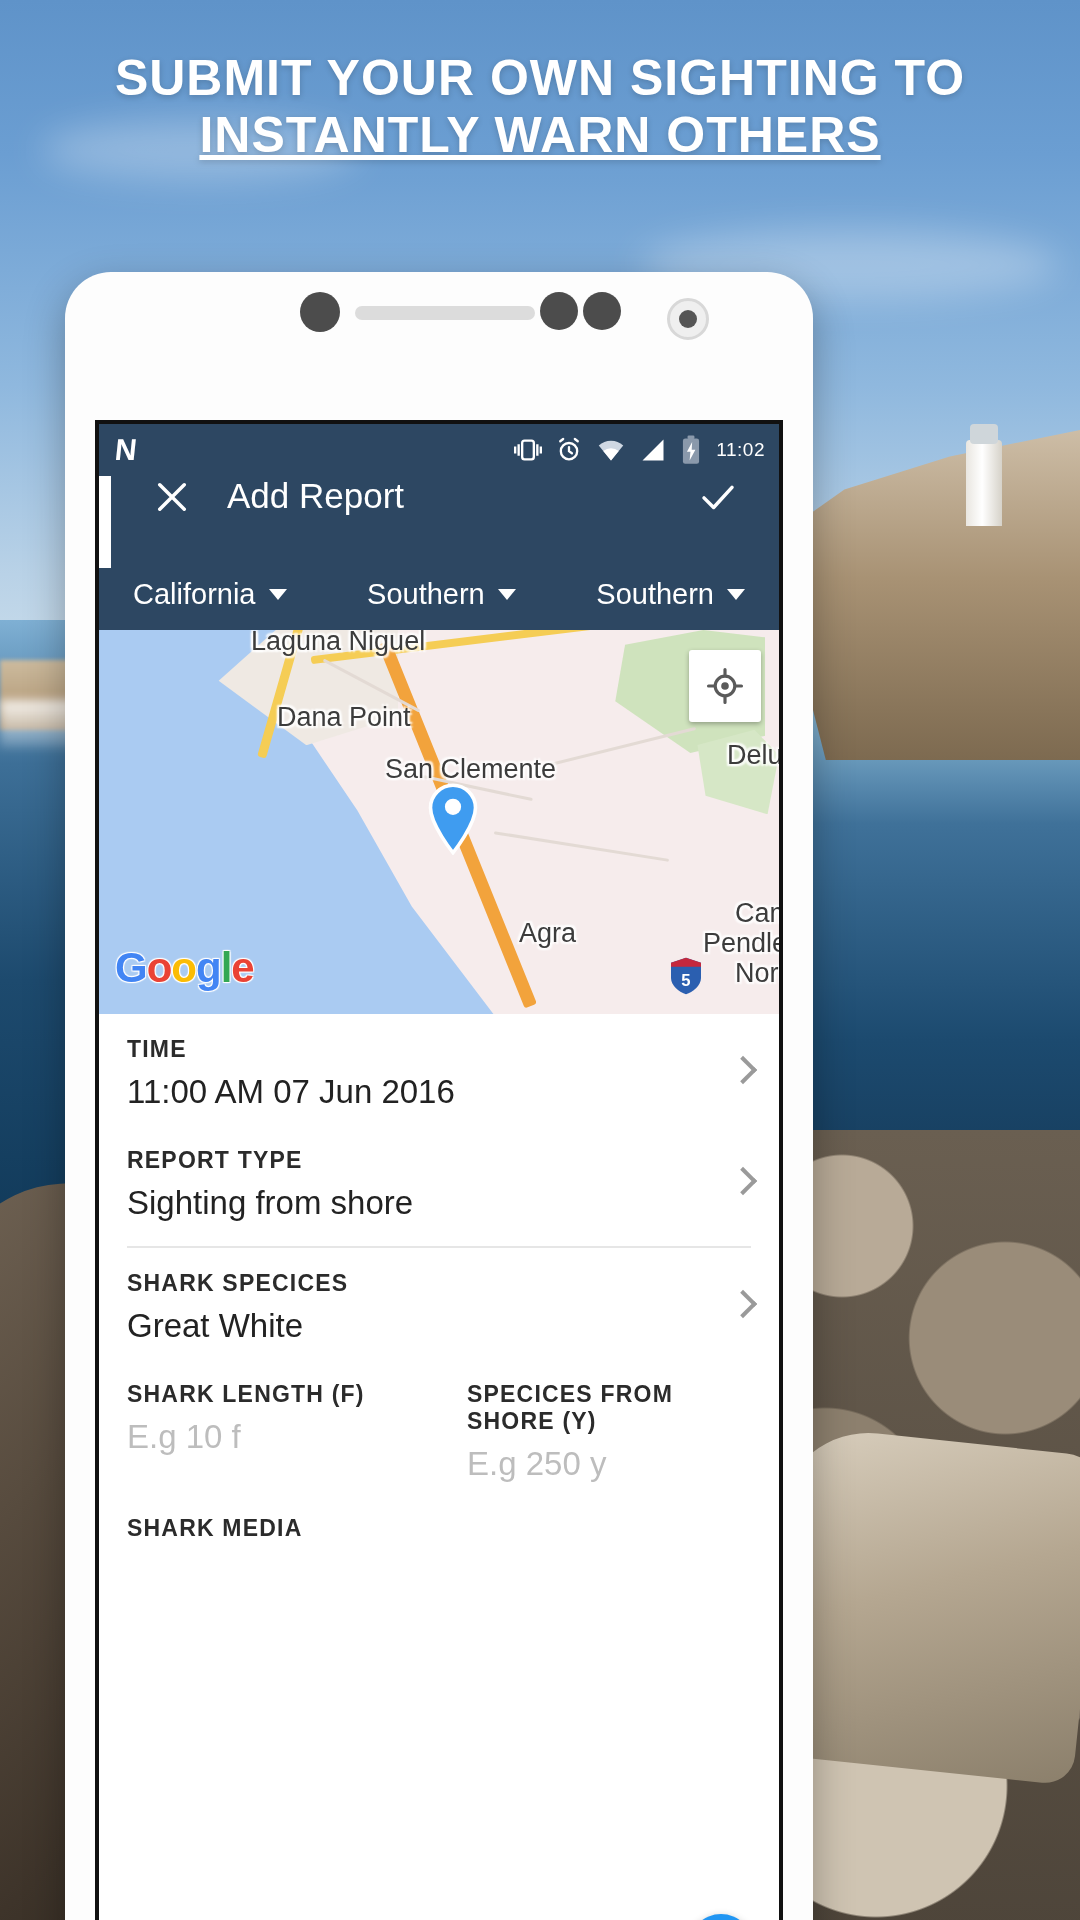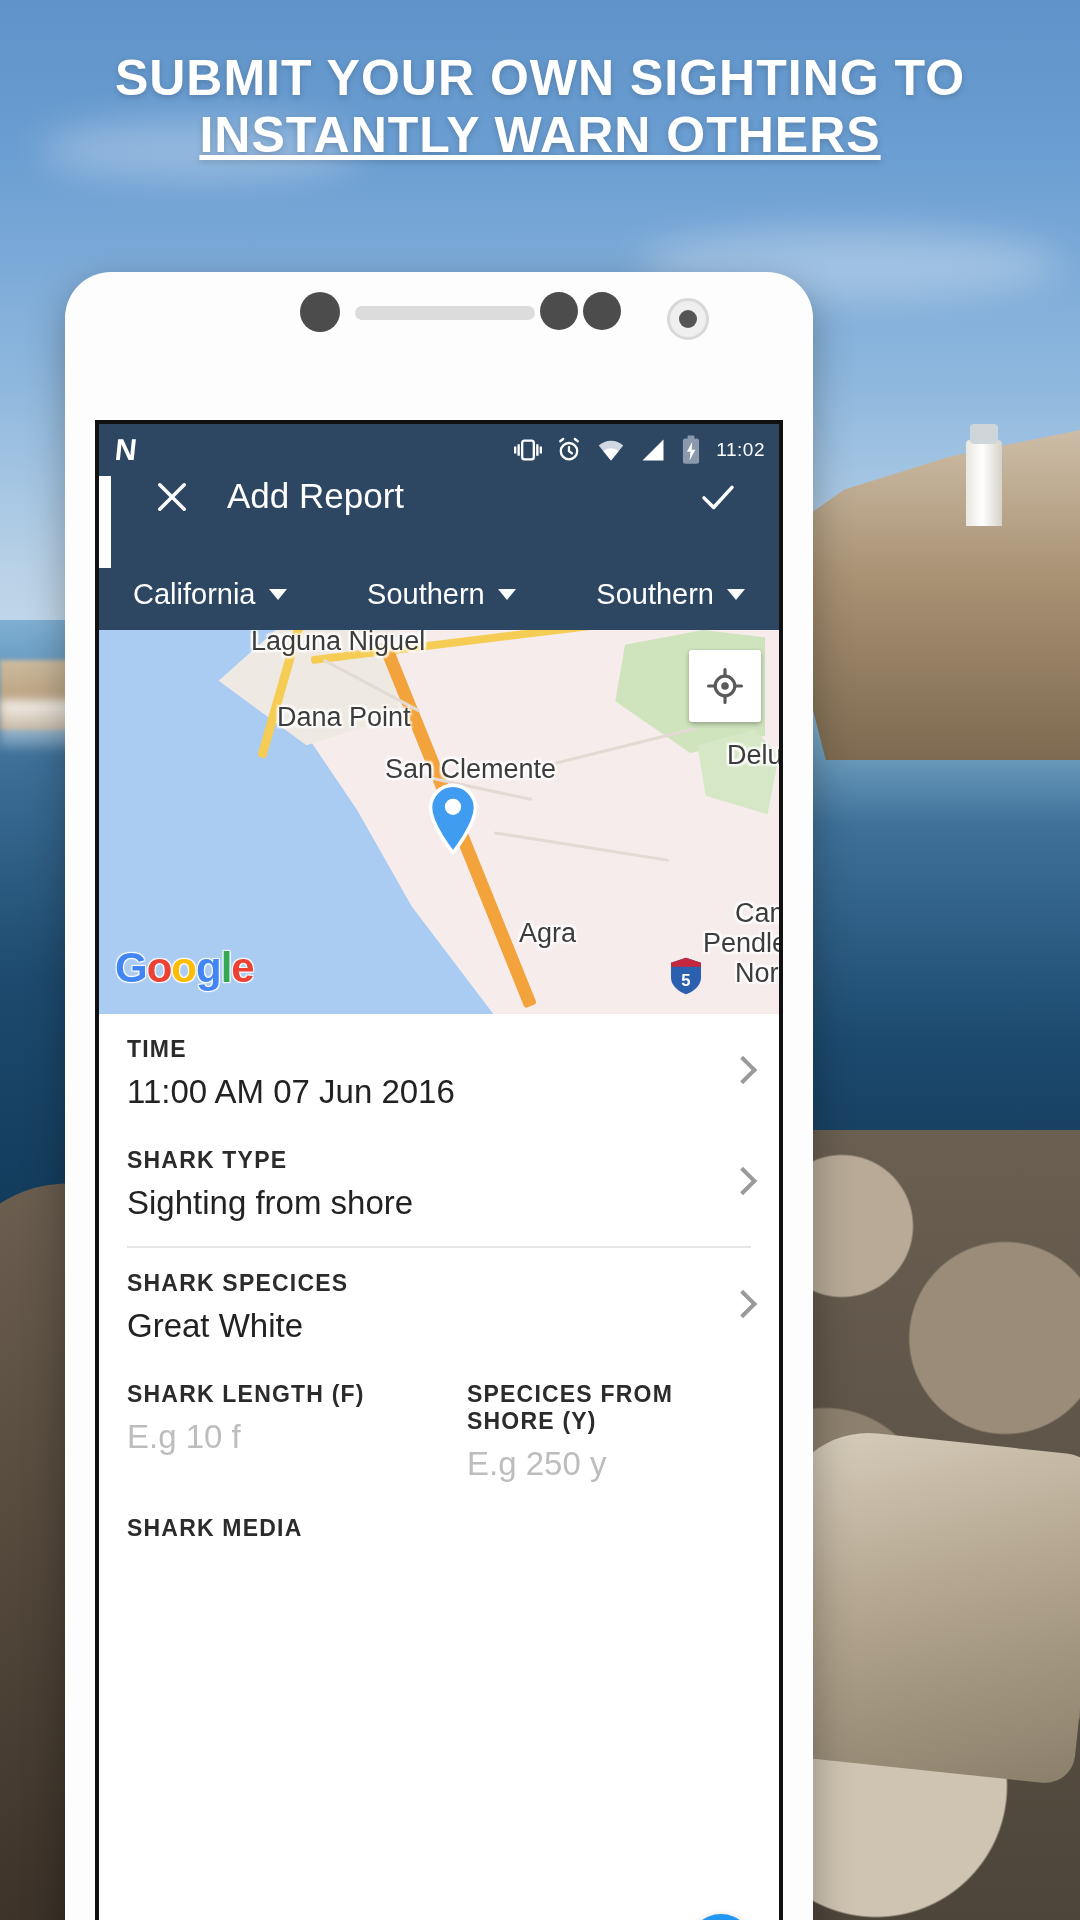--- a/index.html
+++ b/index.html
@@ -407,21 +407,21 @@
     <div id="form">
 
 
       <div class="field">
         <div class="flabel">TIME</div>
         <div class="fvalue">11:00 AM 07 Jun 2016</div>
         <span class="chev"></span>
       </div>
 
       <div class="field">
-        <div class="flabel">SHARK TYPE</div>
+        <div class="flabel">REPORT TYPE</div>
         <div class="fvalue">Sighting from shore</div>
         <span class="chev"></span>
       </div>
 
       <div class="divider"></div>
 
       <div class="field">
         <div class="flabel">SHARK SPECICES</div>
         <div class="fvalue">Great White</div>
         <span class="chev"></span>

